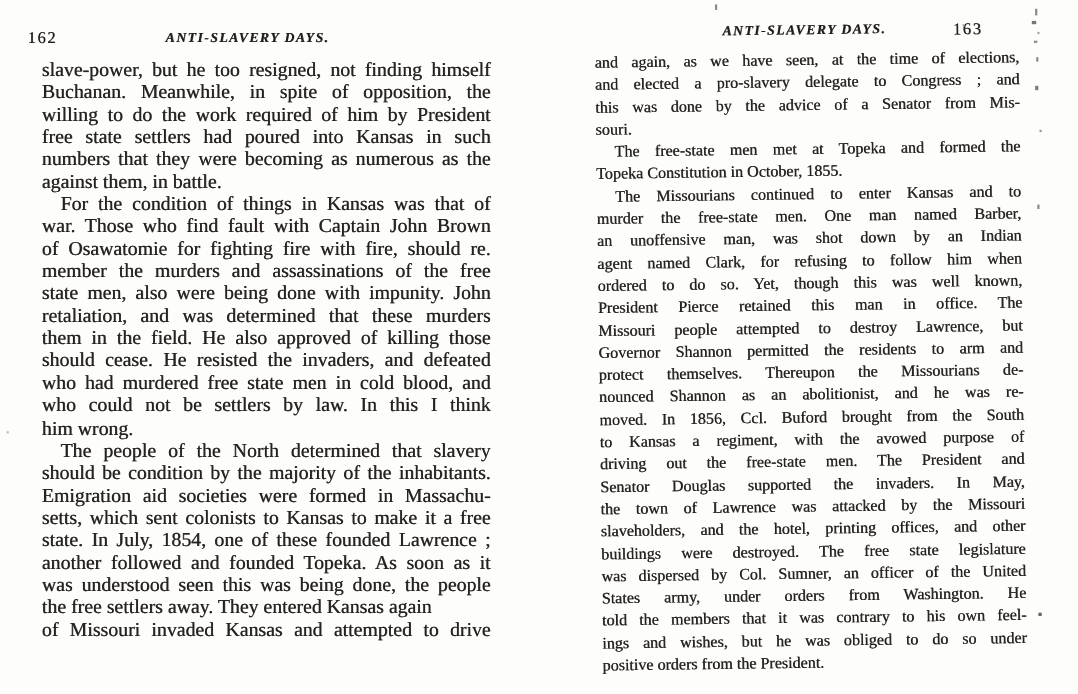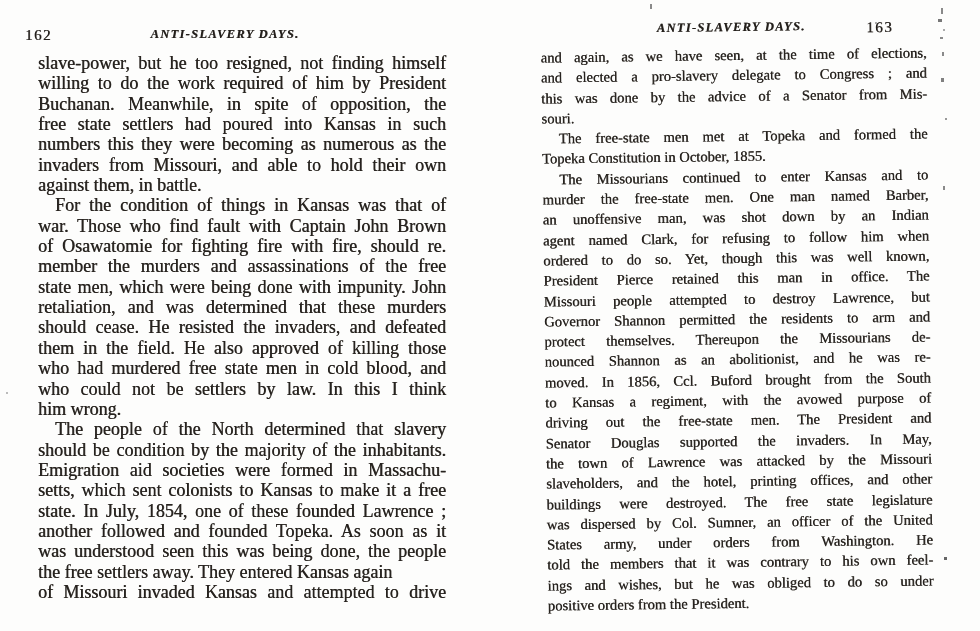--- a/index.html
+++ b/index.html
@@ -58,34 +58,33 @@
 </head>
 <body>
 
 <div class="canvas">
 
   <div class="page page-left">
     <div class="pageno left-no">162</div>
     <div class="hdr-title left-title">ANTI-SLAVERY DAYS.</div>
     <div class="body-col left-body">
         <div class="line">slave-power, but he too resigned, not finding himself</div>
+        <div class="line">Buchanan. Meanwhile, in spite of opposition, the</div>
         <div class="line">willing to do the work required of him by President</div>
-        <div class="line">Buchanan. Meanwhile, in spite of opposition, the</div>
         <div class="line">free state settlers had poured into Kansas in such</div>
-        <div class="line">numbers this they were becoming as numerous as the</div>
-        <div class="line">invaders from Missouri, and able to hold their own</div>
+        <div class="line">numbers that they were becoming as numerous as the</div>
         <div class="line last">against them, in battle.</div>
         <div class="line indent">For the condition of things in Kansas was that of</div>
         <div class="line">war. Those who find fault with Captain John Brown</div>
         <div class="line">of Osawatomie for fighting fire with fire, should re.</div>
         <div class="line">member the murders and assassinations of the free</div>
-        <div class="line">state men, which were being done with impunity. John</div>
+        <div class="line">state men, also were being done with impunity. John</div>
         <div class="line">retaliation, and was determined that these murders</div>
+        <div class="line">them in the field. He also approved of killing those</div>
         <div class="line">should cease. He resisted the invaders, and defeated</div>
-        <div class="line">them in the field. He also approved of killing those</div>
         <div class="line">who had murdered free state men in cold blood, and</div>
         <div class="line">who could not be settlers by law. In this I think</div>
         <div class="line last">him wrong.</div>
         <div class="line indent">The people of the North determined that slavery</div>
         <div class="line">should be condition by the majority of the inhabitants.</div>
         <div class="line">Emigration aid societies were formed in Massachu-</div>
         <div class="line">setts, which sent colonists to Kansas to make it a free</div>
         <div class="line">state. In July, 1854, one of these founded Lawrence ;</div>
         <div class="line">another followed and founded Topeka. As soon as it</div>
         <div class="line">was understood seen this was being done, the people</div>

